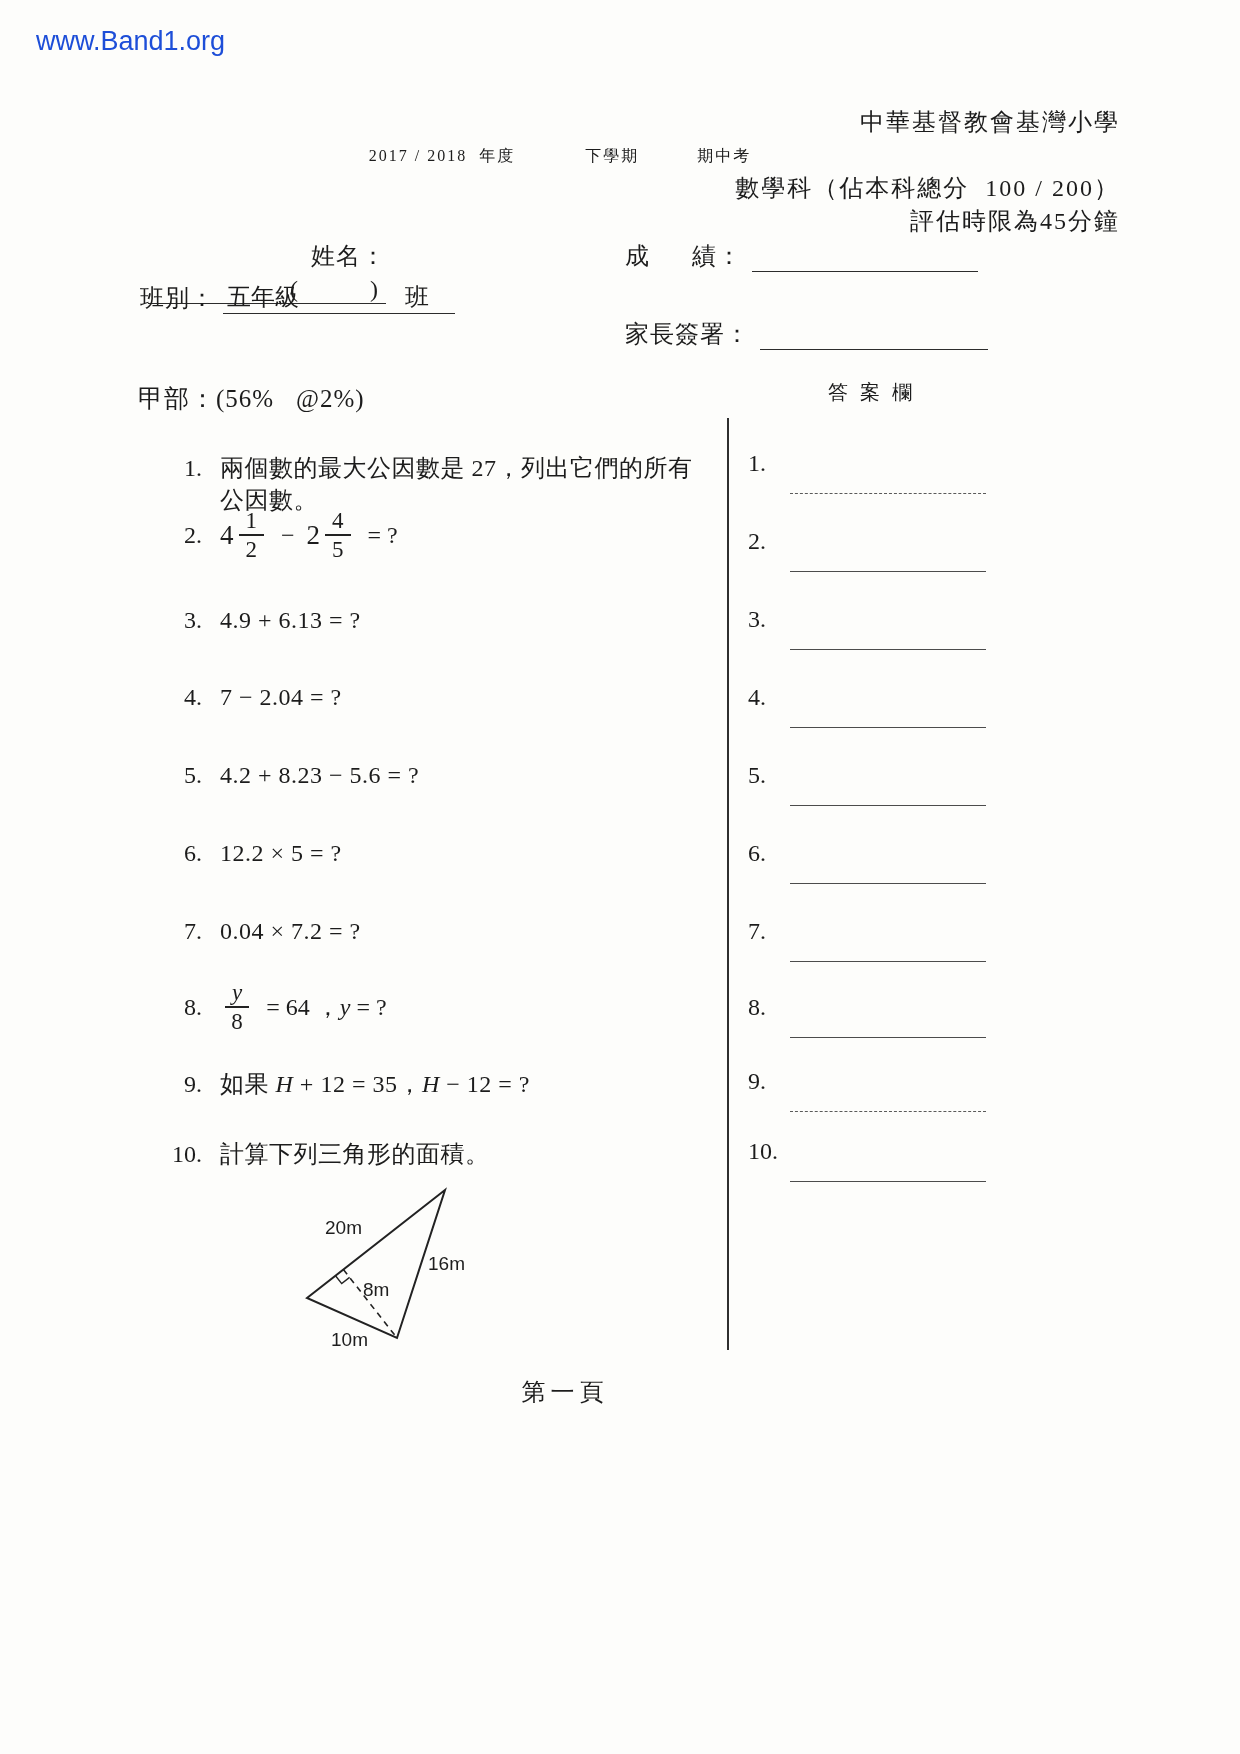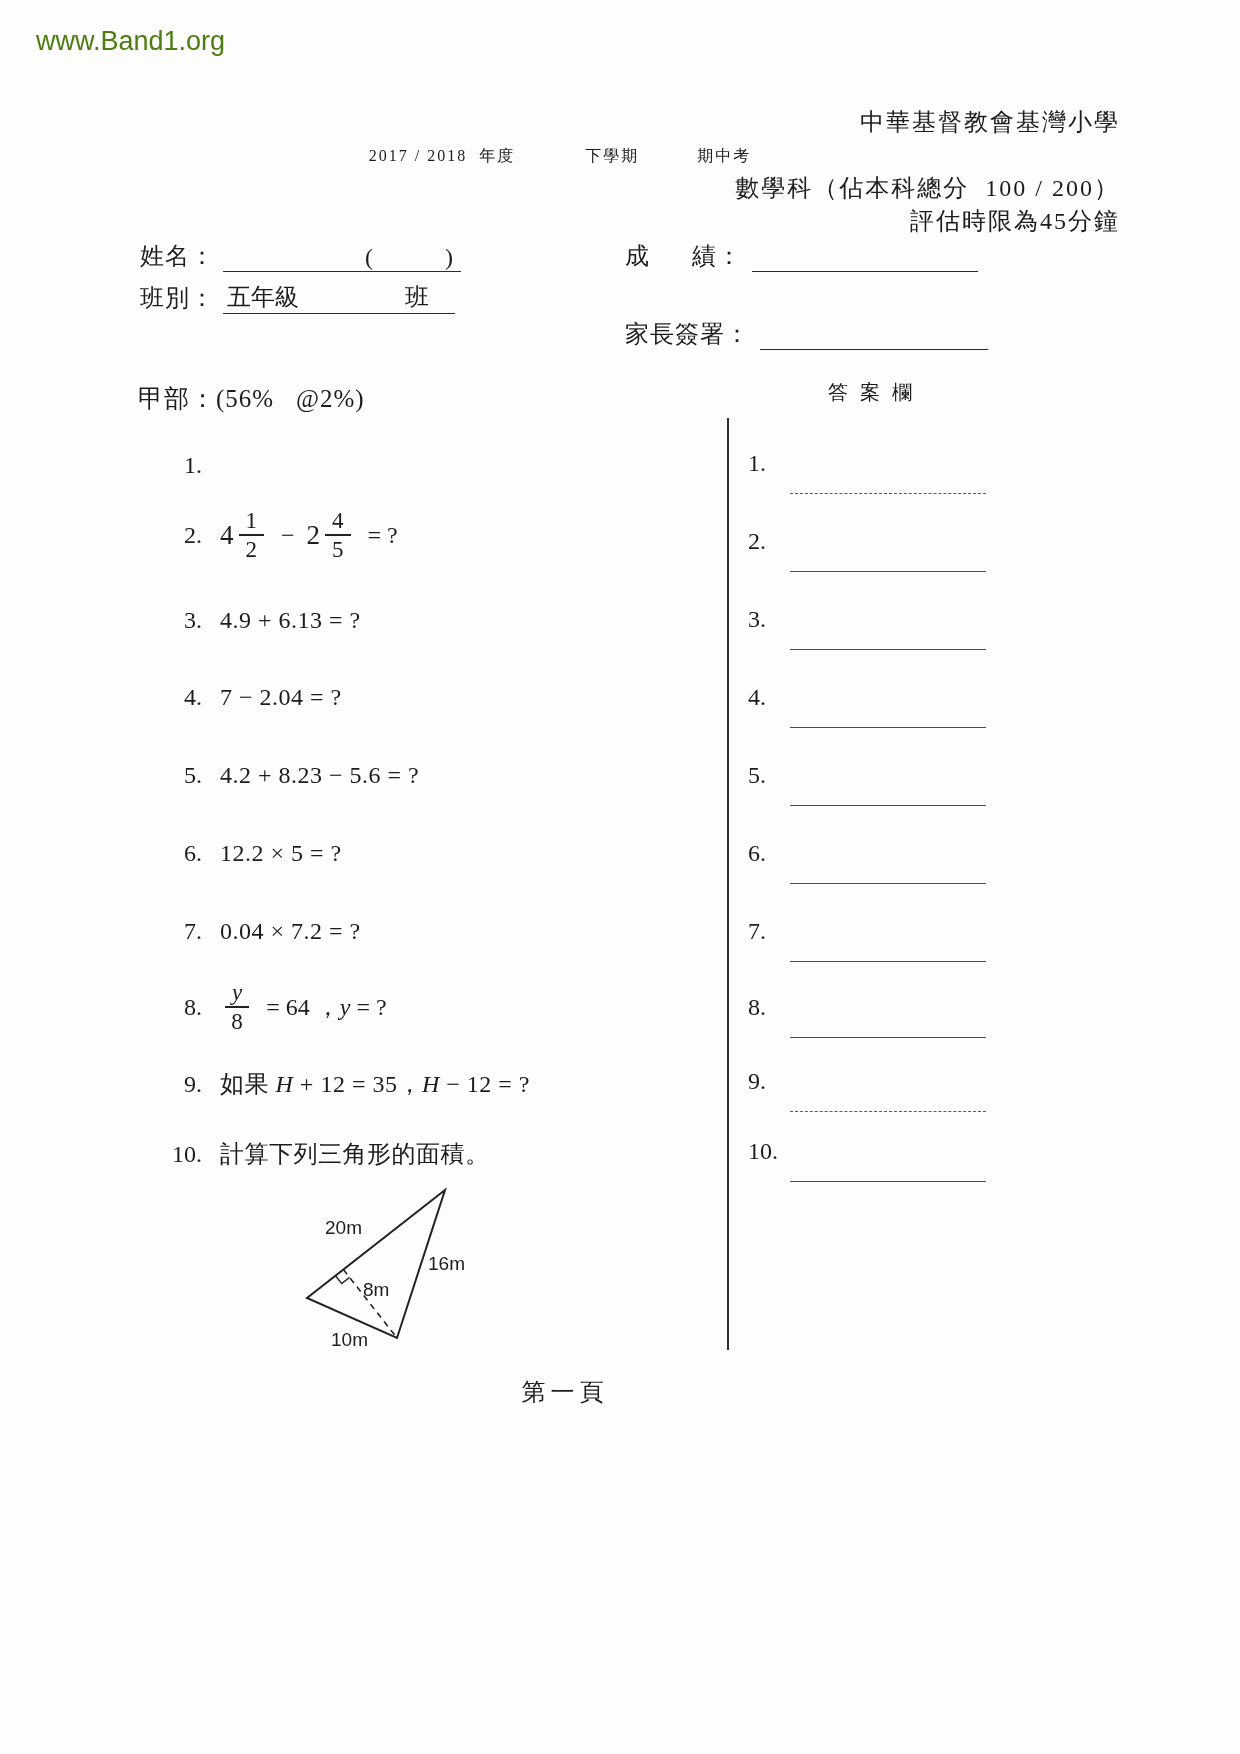--- a/index.html
+++ b/index.html
@@ -5,21 +5,21 @@
   * { margin:0; padding:0; box-sizing:border-box; }
   html,body { background:#ffffff; }
   .page {
     position:relative; width:1240px; height:1754px;
     background:#fdfdfb; color:#1c1c1c; overflow:hidden;
     font-family:"Liberation Serif","DejaVu Serif",serif;
   }
   .watermark {
     position:absolute; left:36px; top:26px;
     font-family:"Liberation Sans","DejaVu Sans",sans-serif;
-    font-size:27px; color:#4d7c0f;
+    font-size:27px; color:#1d4ed8;
   }
   .header { position:absolute; left:0; top:106px; width:1120px; text-align:right; }
   .header .h-line { font-size:24px; line-height:33px; white-space:pre; letter-spacing:2px; }
   .header .h-row { display:flex; justify-content:center; gap:0; font-size:16px; line-height:33px; }
   .header .h-row span { white-space:pre; letter-spacing:2px; }
   .header .gap1 { display:inline-block; width:70px; }
   .header .gap2 { display:inline-block; width:58px; }
 
   .frm { position:absolute; display:flex; align-items:flex-end; font-size:24px; }
   .frm .lbl { white-space:pre; letter-spacing:1px; }
@@ -72,21 +72,21 @@
       <span>2017 / 2018  年度</span>
       <span class="gap1"></span>
       <span>下學期</span>
       <span class="gap2"></span>
       <span>期中考</span>
     </div>
     <div class="h-line">數學科（佔本科總分  100 / 200）</div>
     <div class="h-line">評估時限為45分鐘</div>
   </div>
 
-  <div class="frm" style="left:140px; top:240px;">
+  <div class="frm" style="left:140px; top:240px;flex-direction:column;">
     <span class="lbl">姓名：</span>
     <span class="ufield paren-field">
       <span>(            )</span>
     </span>
   </div>
 
   <div class="frm" style="left:625px; top:240px;">
     <span class="lbl">成      績：</span>
     <span class="uline" style="width:226px;"></span>
   </div>
@@ -104,20 +104,21 @@
     <span class="lbl">家長簽署：</span>
     <span class="uline" style="width:228px;"></span>
   </div>
 
   <div class="section-title">甲部：(56%   @2%)</div>
   <div class="answer-header">答案欄</div>
   <div class="divider"></div>
 
   <div class="q" style="top:452px;">
     <span class="qnum">1.</span>
+    <span class="qtext">兩個數的最大公因數是 27，列出它們的所有公因數。</span>
   </div>
 
   <div class="q qmath" style="top:508px;">
     <span class="qnum">2.</span>
     <span class="whole">4</span>
     <span class="frac">
       <span class="fnum">1</span>
       <span class="fden">2</span>
     </span>
     <span class="op">−</span>

